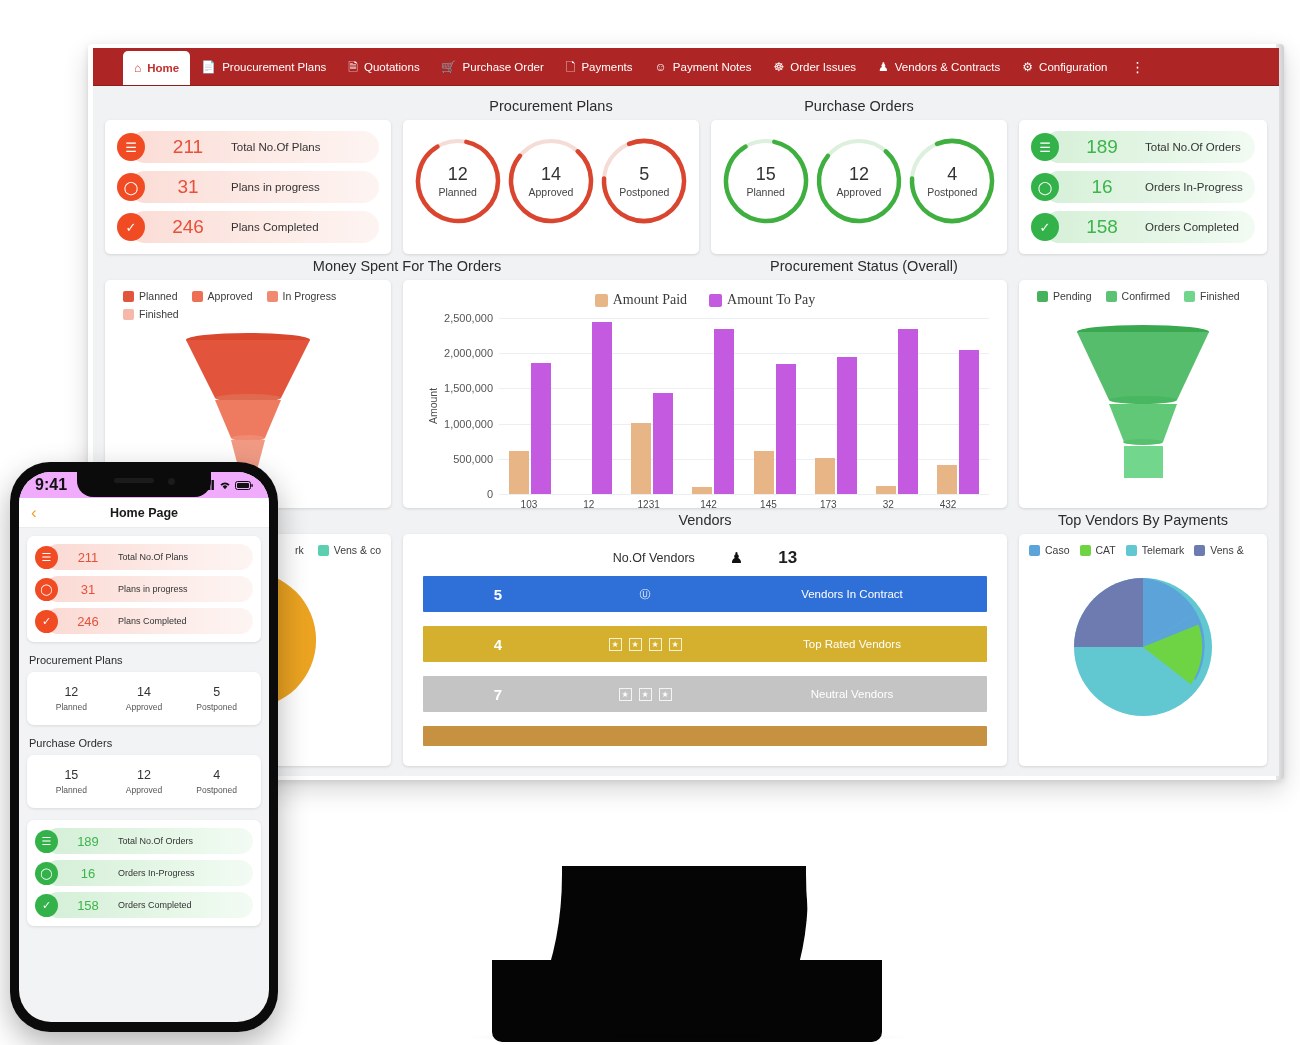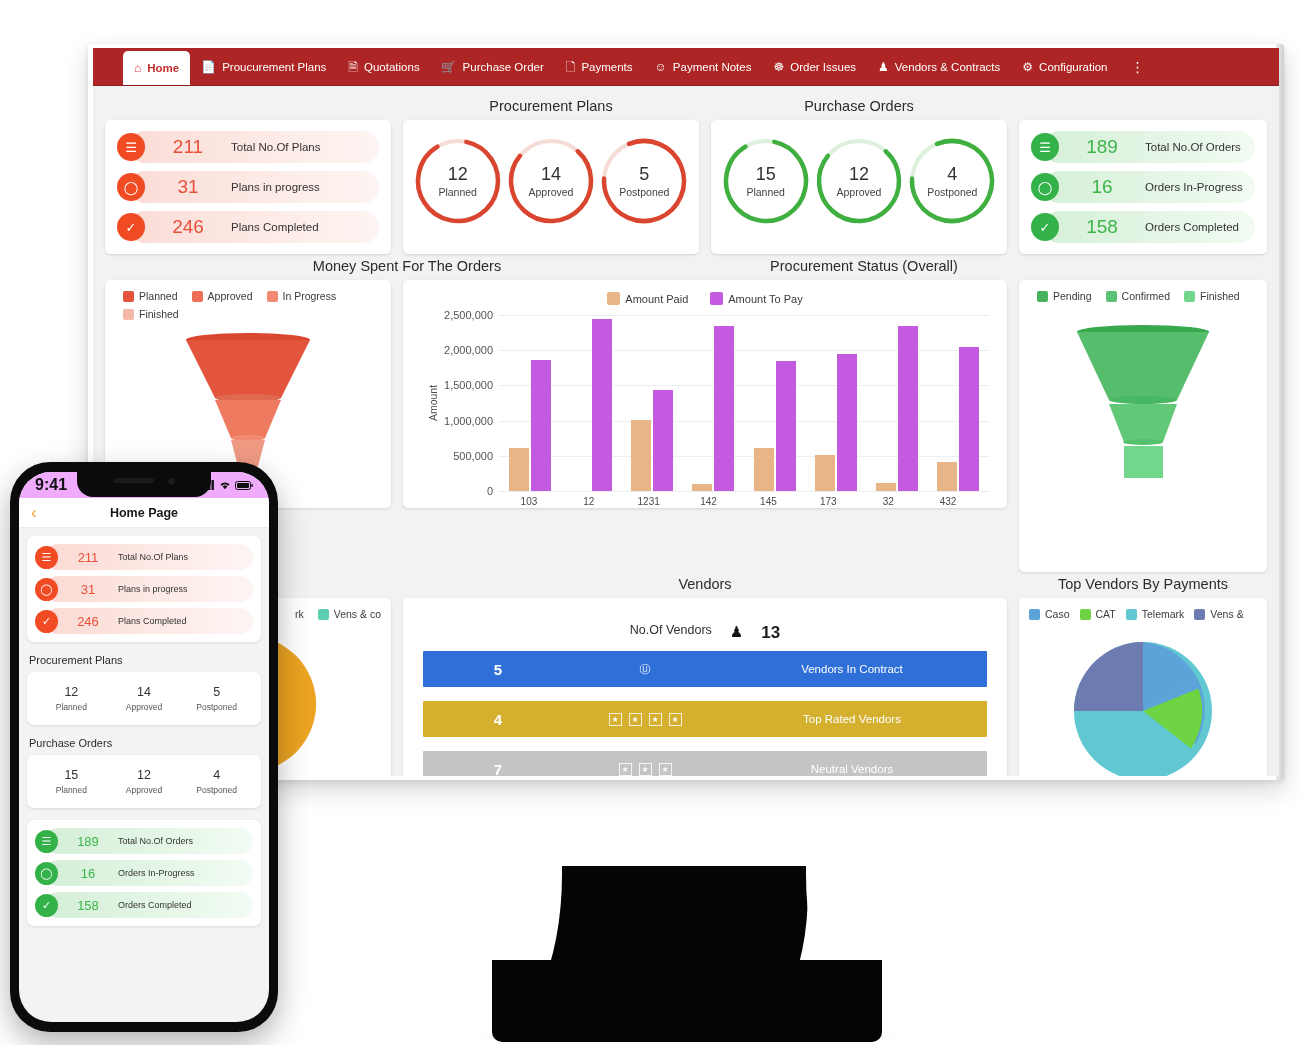--- a/index.html
+++ b/index.html
@@ -124,41 +124,41 @@
   .donut .dlabel { font-size: 10.5px; color: #444; position: relative; z-index: 2; }
 
   
   .legend { display: flex; flex-wrap: wrap; gap: 6px 14px; padding: 10px 12px 2px 18px; }
   .leg { display: flex; align-items: center; gap: 5px; font-size: 10.5px; color: #3b3b3b; }
   .swatch { width: 11px; height: 11px; border-radius: 2px; display: inline-block; }
   .funnel-wrap { display:flex; justify-content:center; padding-top: 6px; }
 
   
   .chart-legend { display: flex; justify-content: center; gap: 22px; padding: 12px 0 6px 0; }
-  .chart-legend .leg { font-size: 11px; }
+  .chart-legend .leg { font-size: 14px; font-family: Liberation Serif, serif; }
   .chart-legend .swatch { width: 13px; height: 13px; }
   .plot { position: relative; height: 176px; margin: 4px 14px 0 14px; }
   .ylab {
     position: absolute; left: -2px; top: 50%; transform: translateY(-50%) rotate(-90deg);
     font-size: 10.5px; color: #4a4a4a; transform-origin: center;
   }
   .ticks { position: absolute; left: 18px; top: 0; width: 62px; height: 100%; }
   .tick { position: absolute; right: 4px; font-size: 11px; color: #555; transform: translateY(-50%); white-space: nowrap; }
   .gridline { position: absolute; left: 82px; right: 4px; height: 1px; background: #eceff1; }
   .bars { position: absolute; left: 82px; right: 4px; top: 0; bottom: 0; display: flex; align-items: flex-end; }
   .bargroup { flex: 1; display: flex; align-items: flex-end; justify-content: center; gap: 2px; height: 100%; }
   .bar { width: 20px; }
   .bar.paid { background: #e8b686; }
   .bar.topay { background: #c35ae0; }
   .xaxis { position: absolute; left: 82px; right: 15px; top: 100%; display: flex; }
   .xtick { flex: 1; text-align: center; font-size: 10px; color: #4a4a4a; padding-top: 5px; }
   .xlab { text-align: center; font-size: 11px; color: #3c3c3c; padding-top: 20px; }
 
   
-  .vend-head { display: flex; justify-content: center; gap: 18px; padding: 25px 0 8px 0; }
+  .vend-head { display: flex; align-items: center; justify-content: center; gap: 35px; padding: 14px 0 8px 0; }
   .vend-head .vh-label { font-size: 12.5px; color: #2f2f2f; }
   .vend-head .vh-num { font-size: 17px; color: #1e1e1e; font-weight: 600; }
   .vend-head .vh-icon { font-size: 15px; color: #111; }
   .vbar {
     display: flex; align-items: center; height: 36px; margin: 0 20px 14px 20px;
     color: #fff; border-radius: 1px; position: relative;
   }
   .vbar .vnum { width: 150px; text-align: center; font-size: 15px; font-weight: 600; }
   .vbar .vicons { flex: 1; display: flex; justify-content: center; gap: 7px; font-size: 11px; opacity: .95; }
   .vbar .vname { width: 270px; text-align: center; font-size: 11.5px; }
@@ -496,21 +496,21 @@
                   <div class="xtick">1231</div>
                   <div class="xtick">142</div>
                   <div class="xtick">145</div>
                   <div class="xtick">173</div>
                   <div class="xtick">32</div>
                   <div class="xtick">432</div>
                 </div>
             </div>
           </div>
 
-          <div class="card" style="flex:1; height:292px;">
+          <div class="card" style="flex:1; height:228px;">
             <div class="legend">
               <div class="leg">
                 <span class="swatch" style="background:#46b35c"></span>
                 <span>Pending</span>
               </div>
               <div class="leg">
                 <span class="swatch" style="background:#5cc274"></span>
                 <span>Confirmed</span>
               </div>
               <div class="leg">

